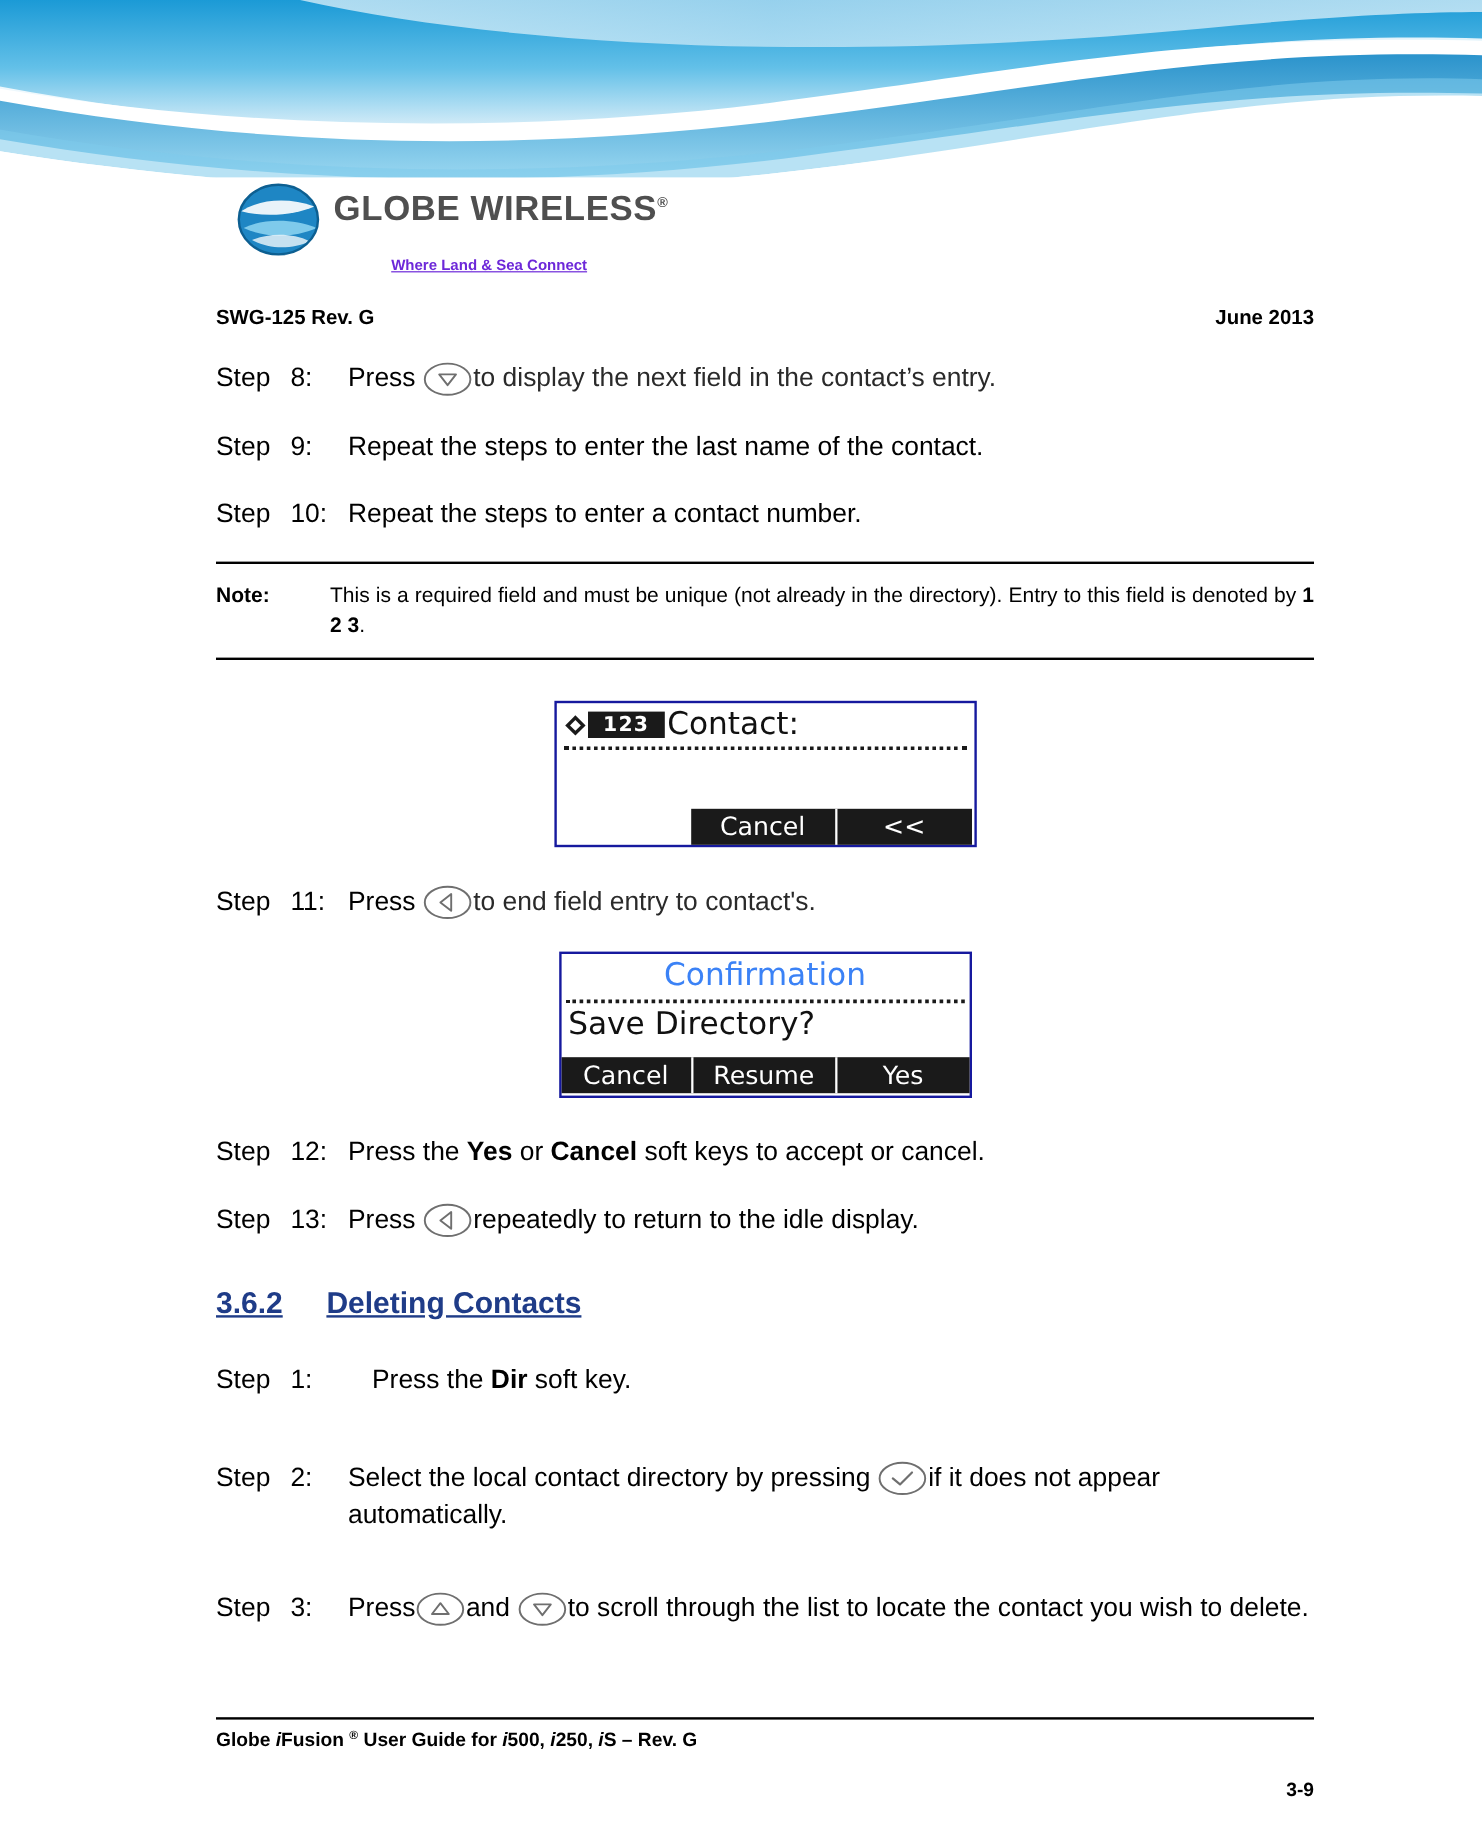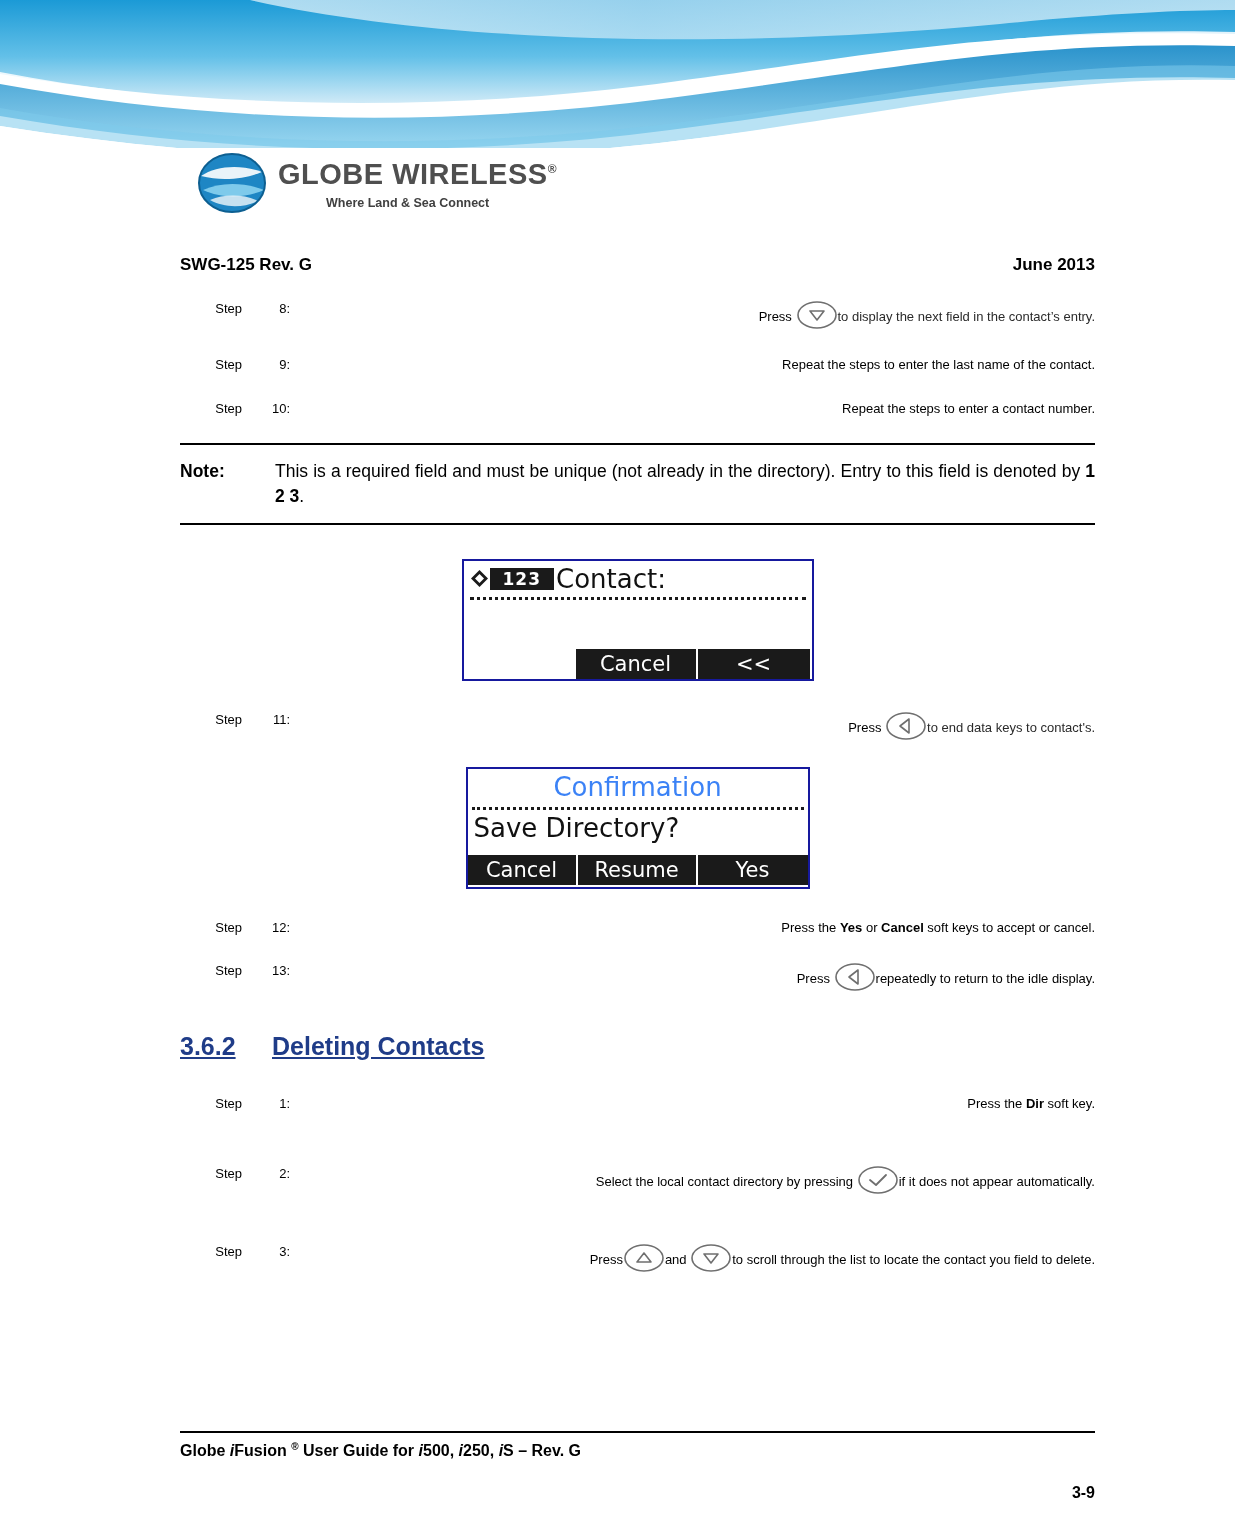--- a/index.html
+++ b/index.html
@@ -47,26 +47,27 @@
     letter-spacing: 0.5px;
     color: #4f4f4f;
     white-space: nowrap;
   }
   .logo-reg {
     font-size: 12px;
     vertical-align: super;
   }
   .logo-tag {
     position: absolute;
-    left: 130px; top: 46px;
+    left: 130px; top: 64px;
     font-family: "Liberation Sans", sans-serif;
     font-weight: bold;
     font-size: 12.5px;
-    color: #404040;
+    color: #6d28d9;
     white-space: nowrap;
+    text-decoration: underline;
   }
 
   
   .runhead {
     position: absolute;
     top: 255px;
     left: 180px;
     width: 915px;
     font-size: 17px;
     font-weight: bold;
@@ -79,24 +80,23 @@
   .content {
     position: absolute;
     top: 300px;
     left: 180px;
     width: 915px;
   }
 
   .step-row {
     display: flex;
     align-items: flex-start;
-    font-size: 13px;
+    font-size: 22px;
     line-height: 1.35;
     margin-bottom: 26px;
-    text-align: right;
   }
   .step-label {
     width: 62px;
     flex: 0 0 62px;
     white-space: nowrap;
   }
   .step-num {
     width: 48px;
     flex: 0 0 48px;
     white-space: nowrap;
@@ -389,21 +389,21 @@
   <div class="step-row">
     <div class="step-label">Step</div>
     <div class="step-num">11:</div>
     <div class="step-text">
       <span>Press</span>
       <span class="keyicon">
         <svg width="42" height="30" viewBox="0 0 42 30" xmlns="http://www.w3.org/2000/svg">
           <ellipse cx="21" cy="15" rx="19" ry="13" fill="#ffffff" stroke="#6f6f6f" stroke-width="1.6"></ellipse>
           <path d="M24,8 L24,22 L15,15 Z" fill="none" stroke="#6f6f6f" stroke-width="1.6" stroke-linejoin="round"></path>
         </svg>
-      </span><span class="light-text">to end data keys to contact's.</span>
+      </span><span class="light-text">to end field entry to contact's.</span>
     </div>
   </div>
 
   <div class="lcd-wrap">
     <div class="lcd lcd-2">
       <div class="lcd2-title">Confirmation</div>
       <div class="lcd2-dotline"></div>
       <div class="lcd2-q">Save Directory?</div>
       <div class="lcd2-softkeys">
         <div class="softkey lcd2-k1">Cancel</div>
@@ -470,21 +470,21 @@
         <svg width="42" height="30" viewBox="0 0 42 30" xmlns="http://www.w3.org/2000/svg">
           <ellipse cx="21" cy="15" rx="19" ry="13" fill="#ffffff" stroke="#6f6f6f" stroke-width="1.6"></ellipse>
           <path d="M14,19 L28,19 L21,10 Z" fill="none" stroke="#6f6f6f" stroke-width="1.6" stroke-linejoin="round"></path>
         </svg>
       </span><span>and</span>
       <span class="keyicon">
         <svg width="42" height="30" viewBox="0 0 42 30" xmlns="http://www.w3.org/2000/svg">
           <ellipse cx="21" cy="15" rx="19" ry="13" fill="#ffffff" stroke="#6f6f6f" stroke-width="1.6"></ellipse>
           <path d="M14,11 L28,11 L21,20 Z" fill="none" stroke="#6f6f6f" stroke-width="1.6" stroke-linejoin="round"></path>
         </svg>
-      </span><span>to scroll through the list to locate the contact you field to delete.</span>
+      </span><span>to scroll through the list to locate the contact you wish to delete.</span>
     </div>
   </div>
 
 </div>
 
 <div class="footer clearfix">
   <div class="left">
     <span>Globe </span><span class="italic-i">i</span><span>Fusion </span><span class="sup">®</span><span> User Guide for </span><span class="italic-i">i</span><span>500, </span><span class="italic-i">i</span><span>250, </span><span class="italic-i">i</span><span>S – Rev. G</span>
   </div>
   <div class="right">3-9</div>

